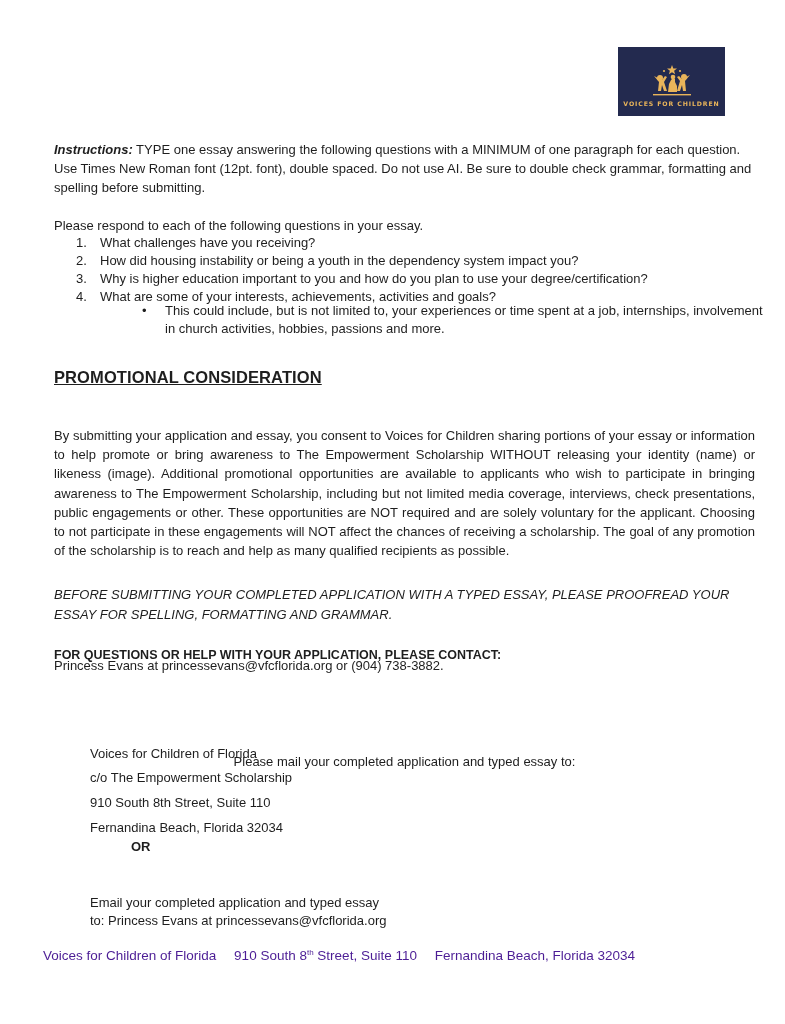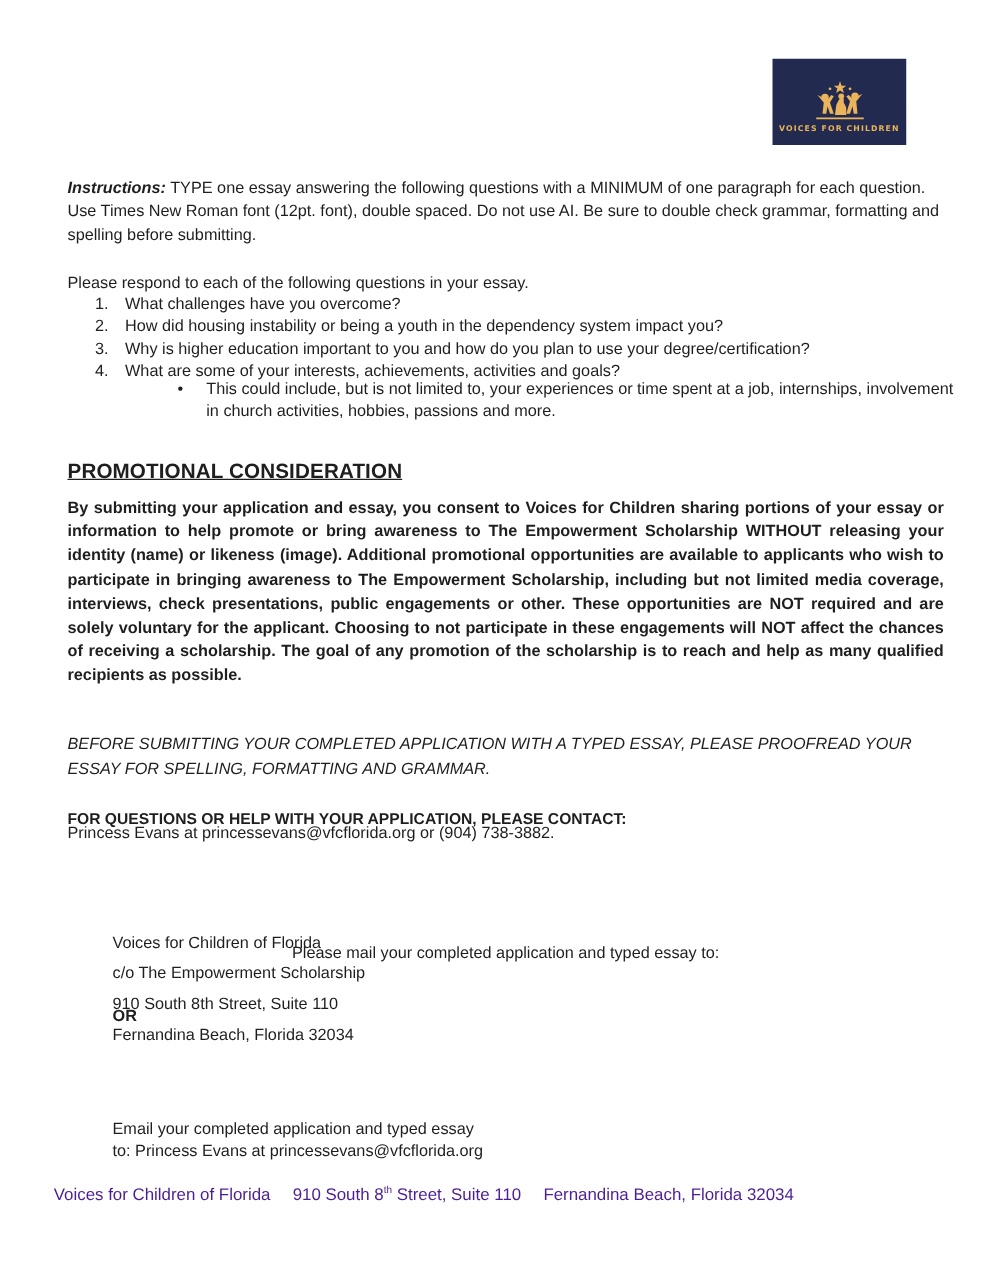--- a/index.html
+++ b/index.html
@@ -31,32 +31,32 @@
     .q-list { position: absolute; left: 54px; top: 234px; right: 40px; margin: 0; padding: 0; list-style: none; line-height: 18px; }
     .q-list li { position: relative; padding-left: 46px; }
     .q-list li .num { position: absolute; left: 22px; }
     .sub-bullet { position: absolute; left: 54px; top: 302px; right: 40px; line-height: 18px; padding-left: 111px; }
     .sub-bullet .dot { position: absolute; left: 88px; }
 
     .section-title {
       position: absolute; left: 54px; top: 368px; font-size: 16.5px; font-weight: bold; letter-spacing: 0.1px; text-decoration: underline;
     }
 
-    .promo { top: 396px; text-align: justify; line-height: 19.2px; font-weight: bold; }
+    .promo { top: 426px; text-align: justify; line-height: 19.2px; }
     .warning { top: 585px; font-style: italic; line-height: 19.5px; }
     .contact-heading { top: 646px; font-weight: bold; font-size: 12.5px; }
     .contact-line { top: 656px; }
 
     .mail-intro { top: 752px; text-align: center; }
     .address { position: absolute; left: 90px; line-height: 19px; }
     .addr1 { top: 744px; }
     .addr2 { top: 768px; }
     .addr3 { top: 793px; }
     .addr4 { top: 818px; }
-    .or-label { top: 803px; font-weight: bold; }
+    .or-label { top: 837px; font-weight: bold; margin-left: 41px; }
     .email-line { top: 894px; line-height: 18px; }
 
     .footer {
       position: absolute; left: 43px; top: 948px; font-size: 13.5px; white-space: nowrap; color: #4c1d95;
     }
     .footer span { margin-right: 14px; }
     .footer sup { font-size: 8px; vertical-align: super; line-height: 0; }
   </style>
 </head>
 <body>
@@ -79,21 +79,21 @@
     <div class="logo-text">VOICES FOR CHILDREN</div>
   </div>
 
   <div class="block instructions">
     <span class="lbl">Instructions:</span><span> TYPE one essay answering the following questions with a MINIMUM of one paragraph for each question. Use Times New Roman font (12pt. font), double spaced. Do not use AI. Be sure to double check grammar, formatting and spelling before submitting.</span>
   </div>
 
   <div class="block questions-intro">Please respond to each of the following questions in your essay.</div>
 
   <ol class="q-list">
-    <li><span class="num">1.</span><span>What challenges have you overcome?</span></li>
+    <li><span class="num">1.</span><span>What challenges have you receiving?</span></li>
     <li><span class="num">2.</span><span>How did housing instability or being a youth in the dependency system impact you?</span></li>
     <li><span class="num">3.</span><span>Why is higher education important to you and how do you plan to use your degree/certification?</span></li>
     <li><span class="num">4.</span><span>What are some of your interests, achievements, activities and goals?</span></li>
   </ol>
 
   <div class="sub-bullet">
     <span class="dot">•</span>
     <span>This could include, but is not limited to, your experiences or time spent at a job, internships, involvement in church activities, hobbies, passions and more.</span>
   </div>
 

